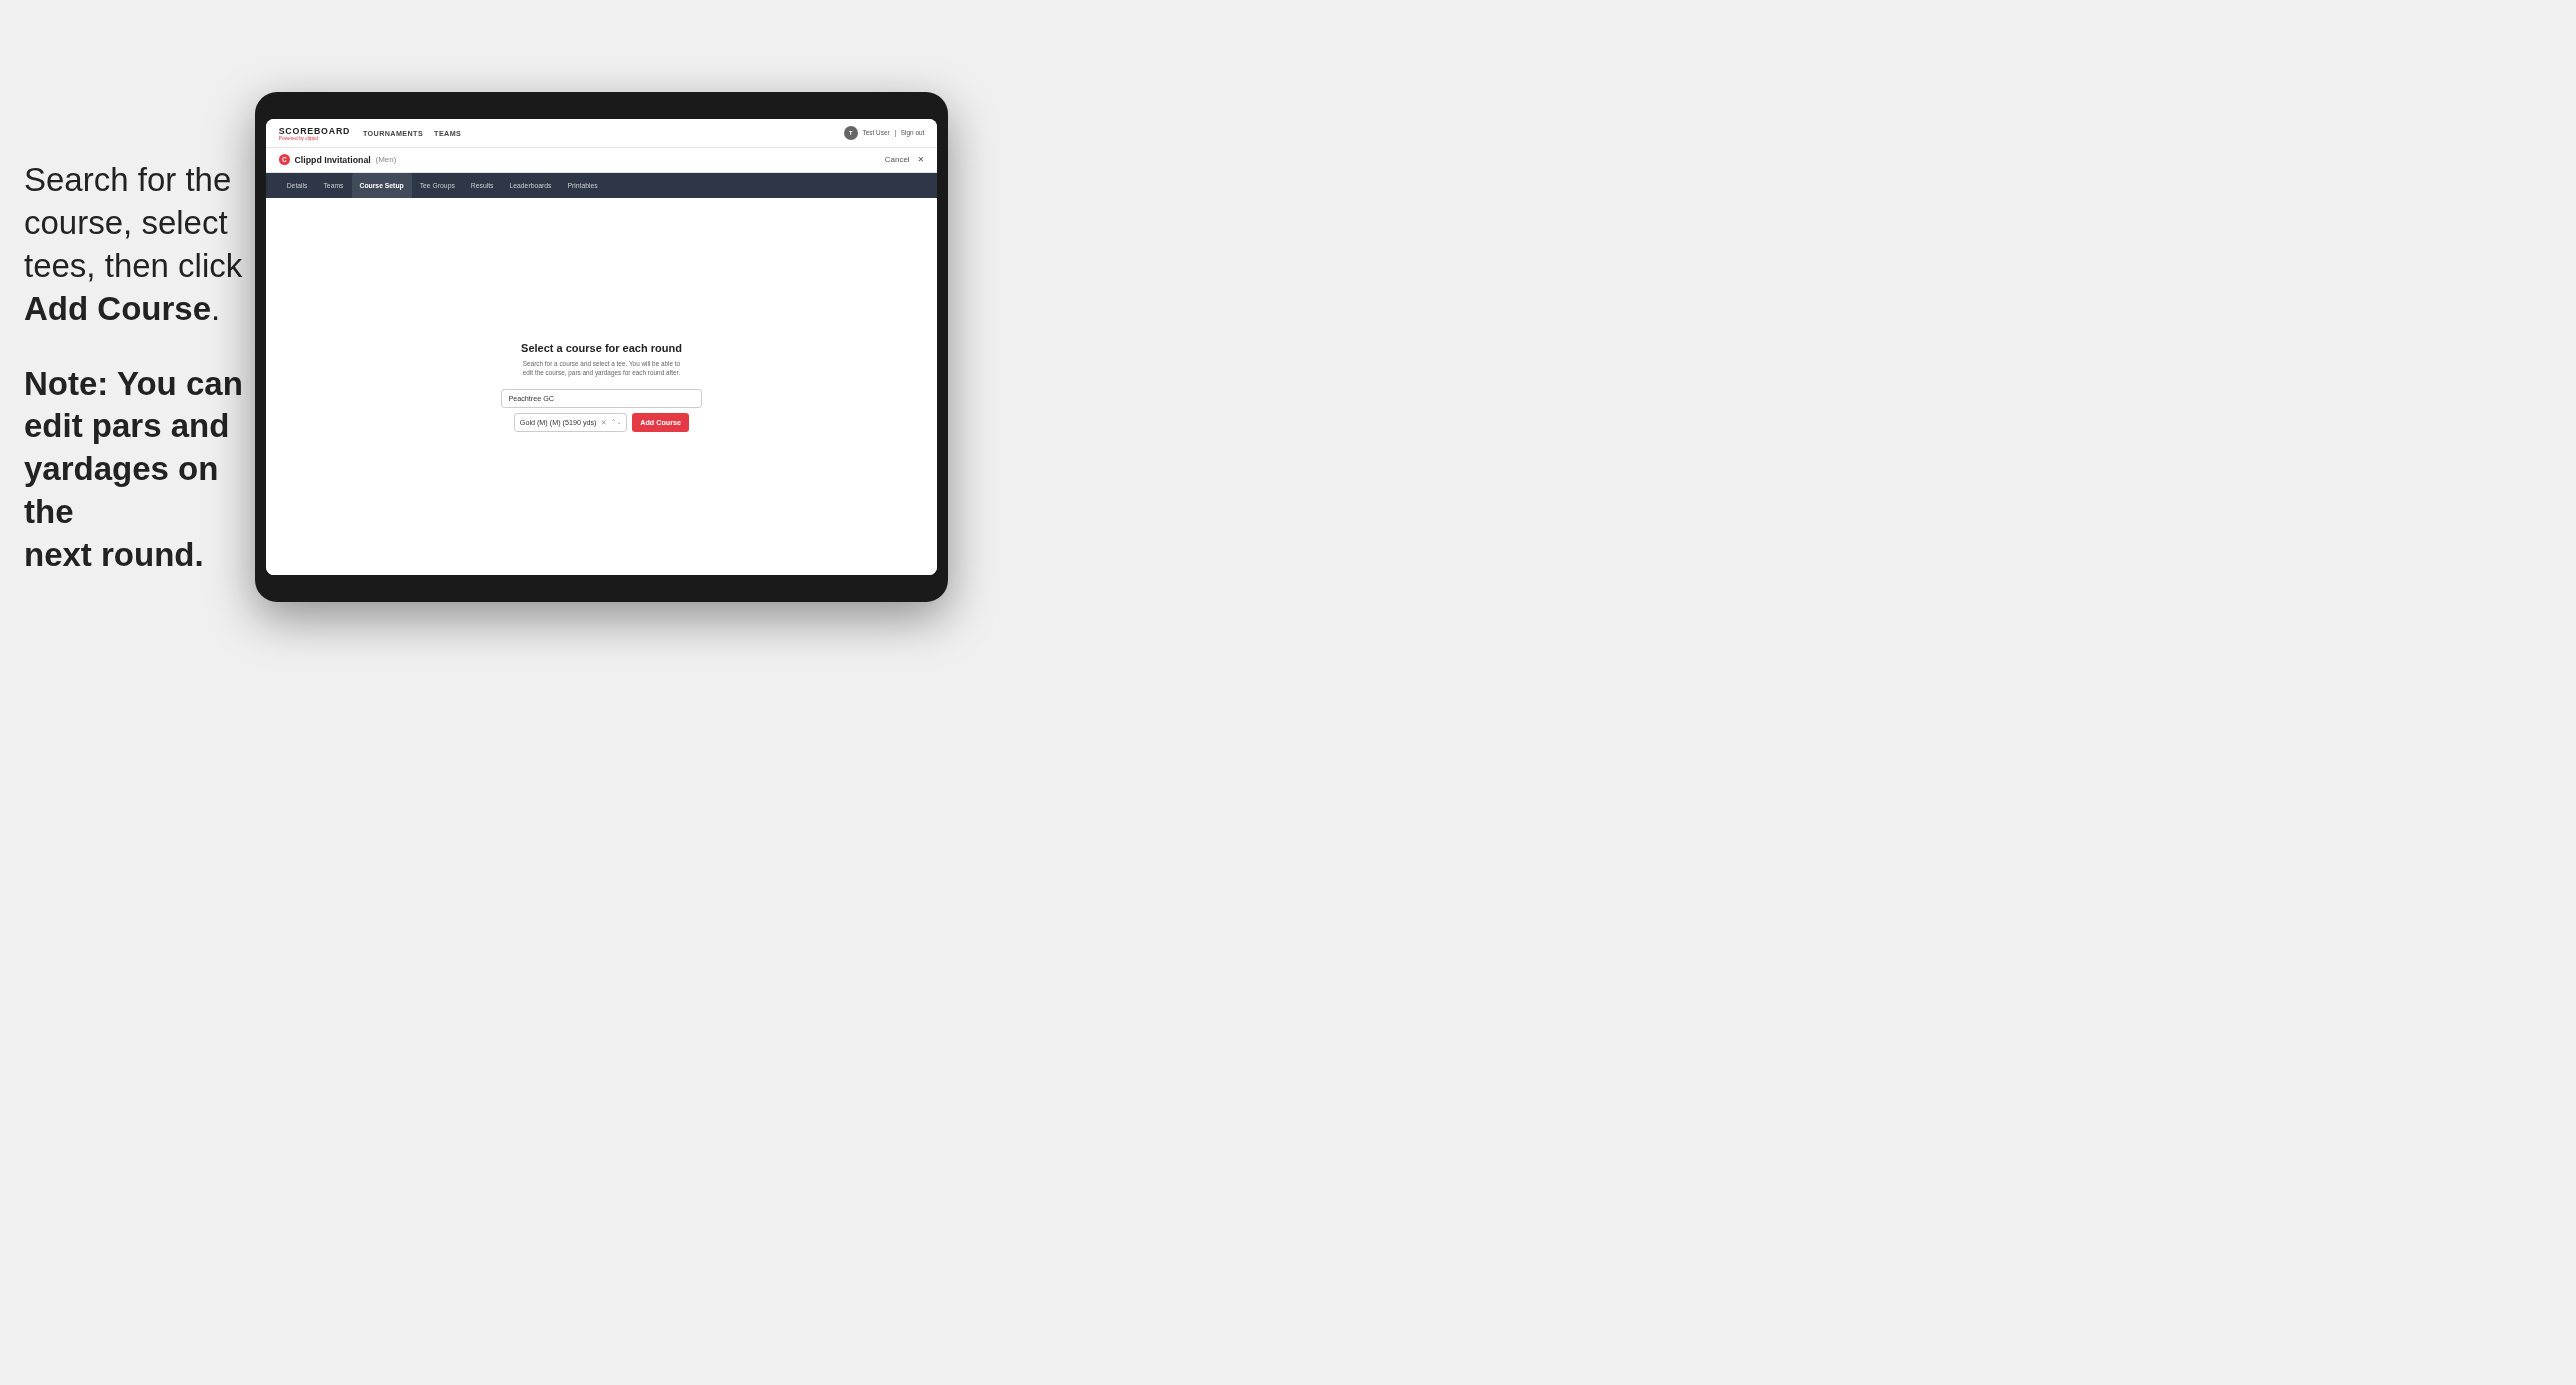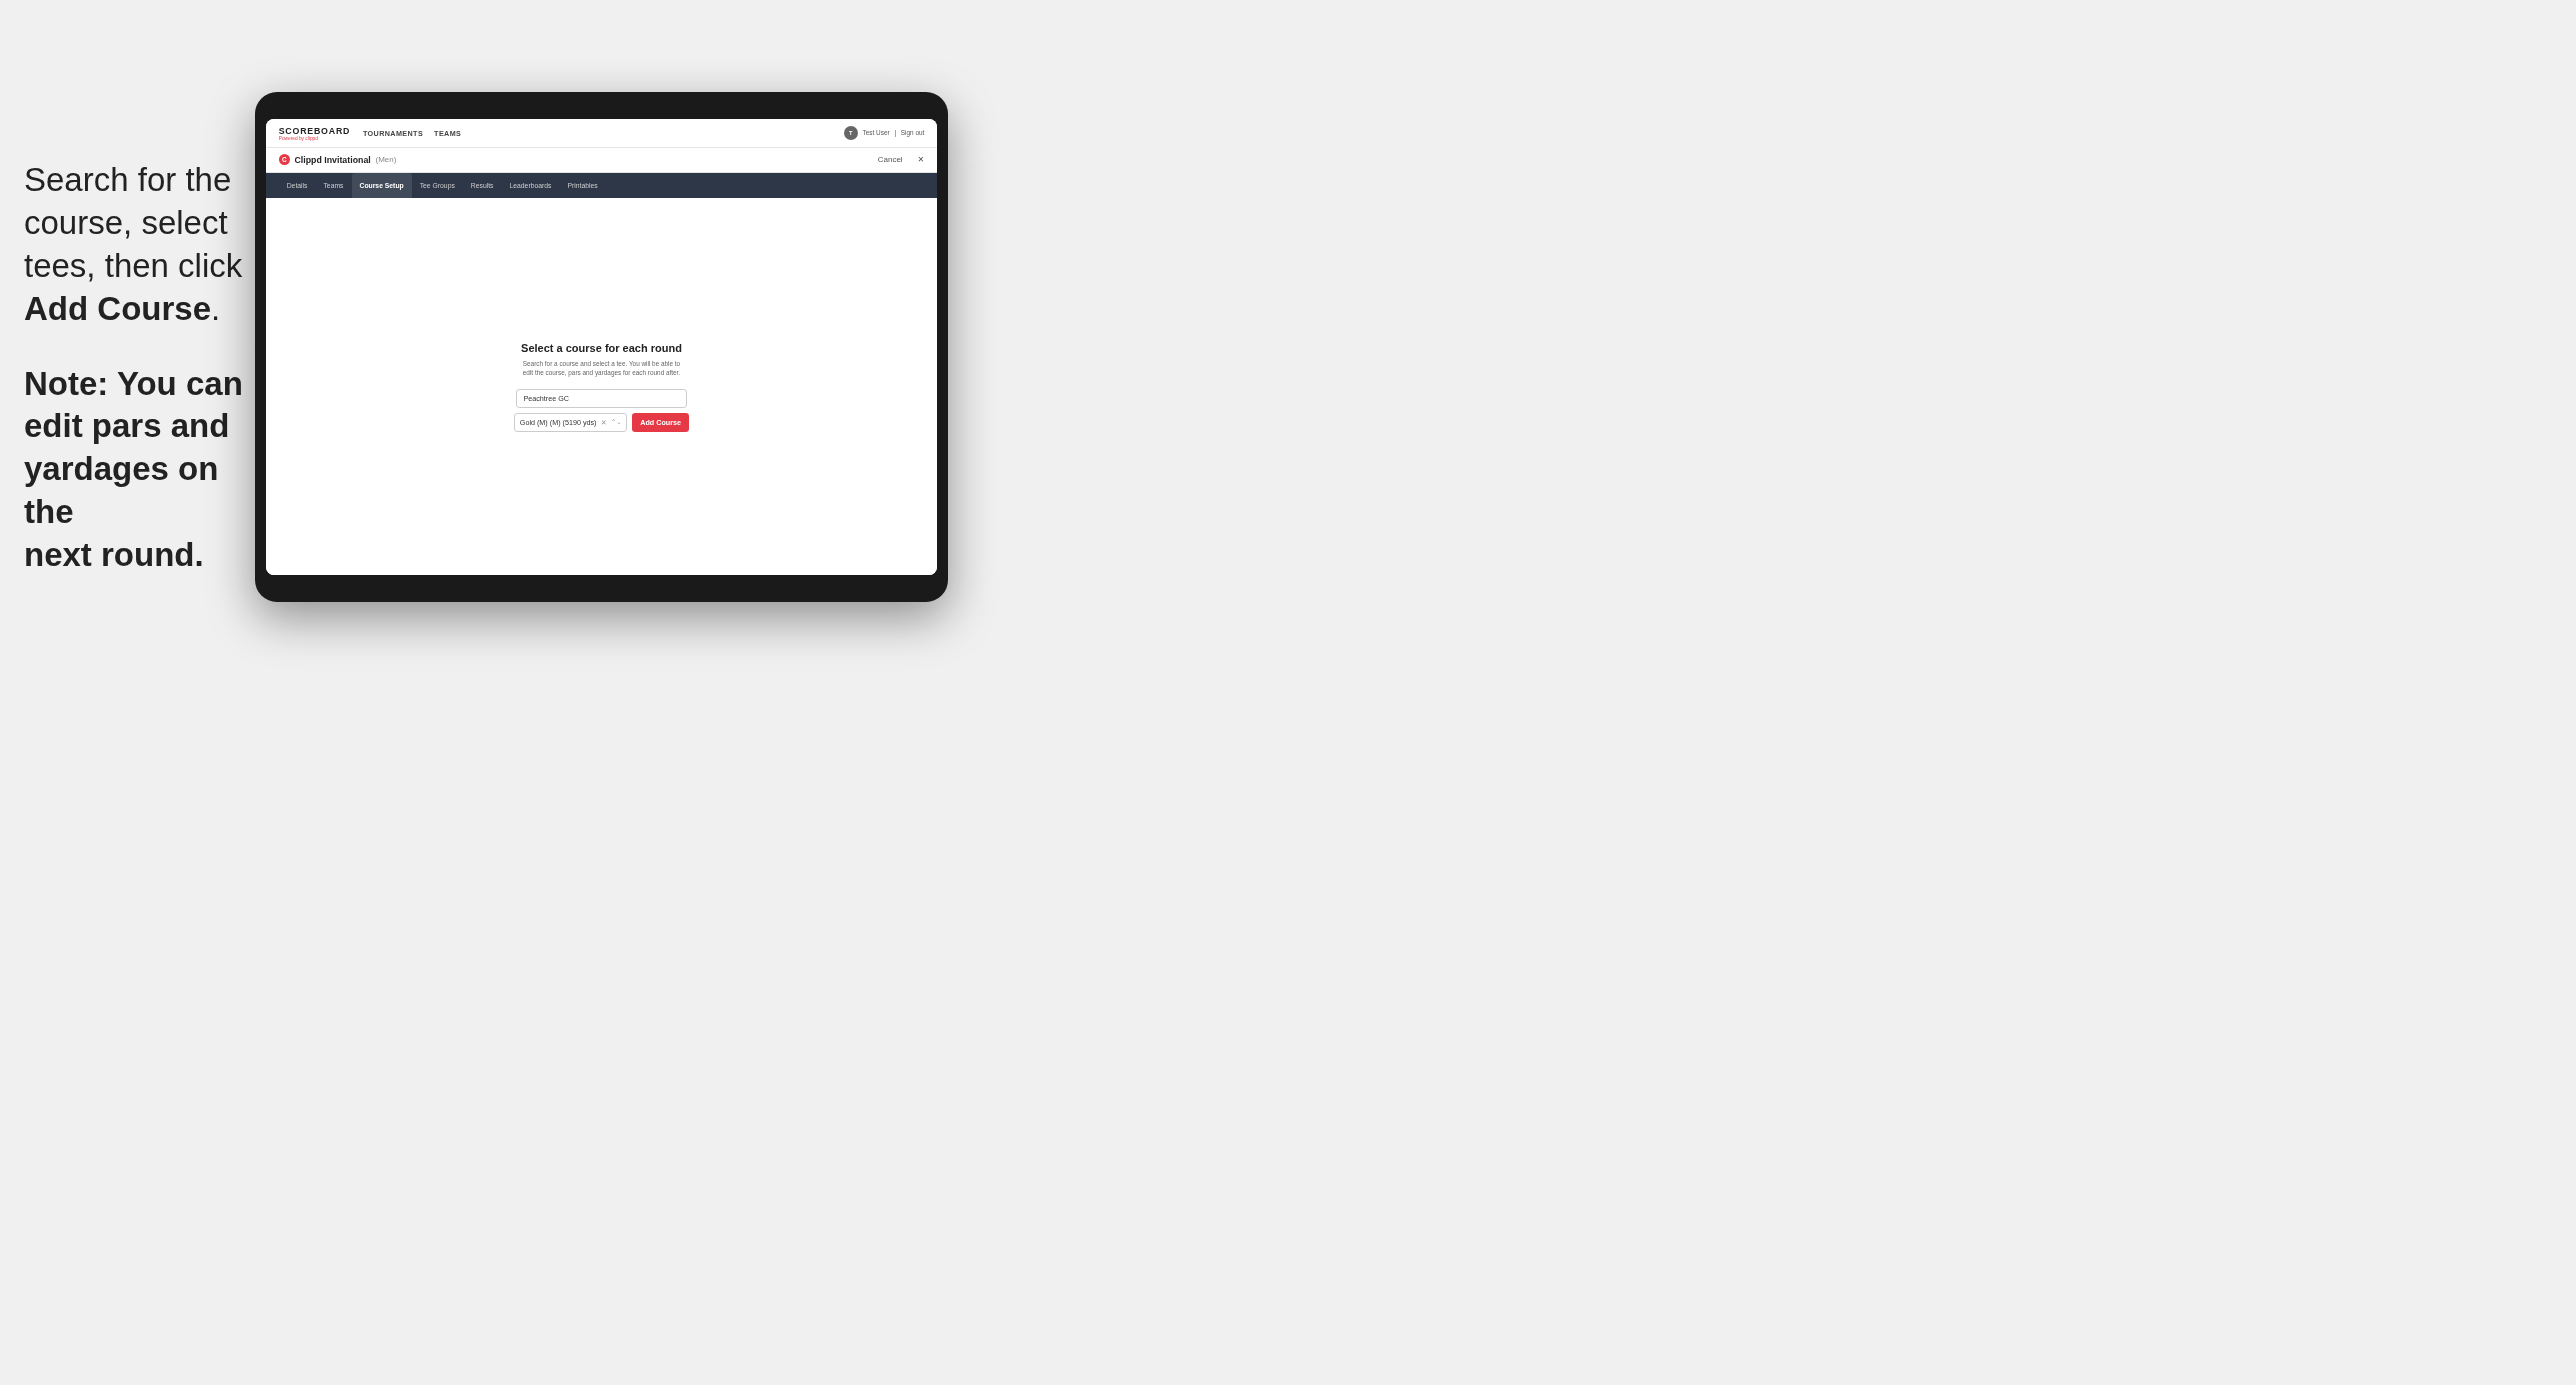--- a/index.html
+++ b/index.html
@@ -157,21 +157,21 @@
     .tournament-gender {
       font-size: 8px;
       color: #888;
     }
     .cancel-btn {
       font-size: 8px;
       color: #555;
       cursor: pointer;
       display: flex;
       align-items: center;
-      gap: 15px;
+      gap: 8px;
     }
 
     
     .tab-bar {
       background: #2d3748;
       display: flex;
       align-items: center;
       padding: 0 12.7px;
       height: 25.5px;
       flex-shrink: 0;
@@ -212,21 +212,21 @@
     }
     .select-course-subtitle {
       font-size: 6.4px;
       color: #666;
       text-align: center;
       max-width: 159px;
       line-height: 1.4;
       margin-bottom: 11px;
     }
     .course-search-input {
-      width: 171px;
+      width: 201px;
       height: 19px;
       border: 0.8px solid #ccc;
       border-radius: 3.2px;
       padding: 0 6.4px;
       font-size: 7.2px;
       color: #333;
       margin-bottom: 4.8px;
       outline: none;
     }
     .tee-select-row {

